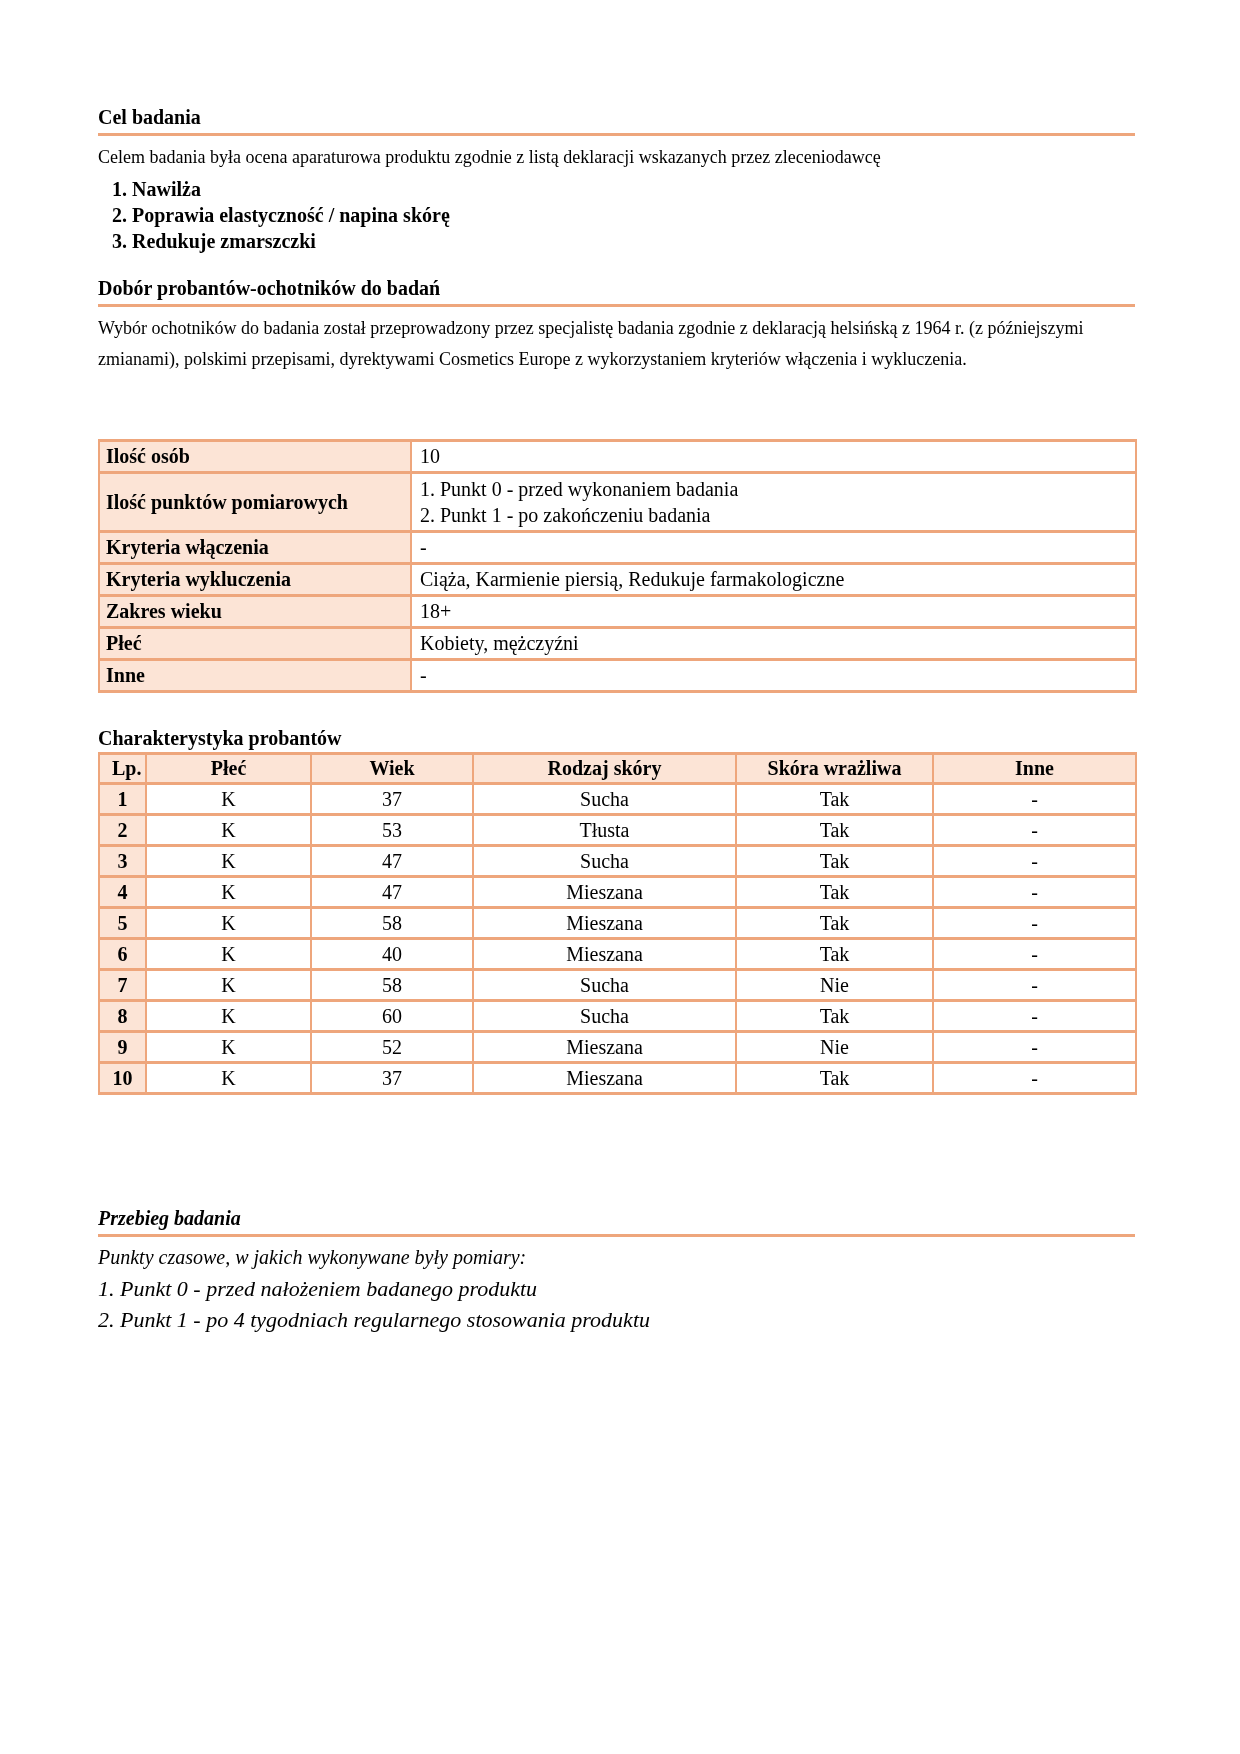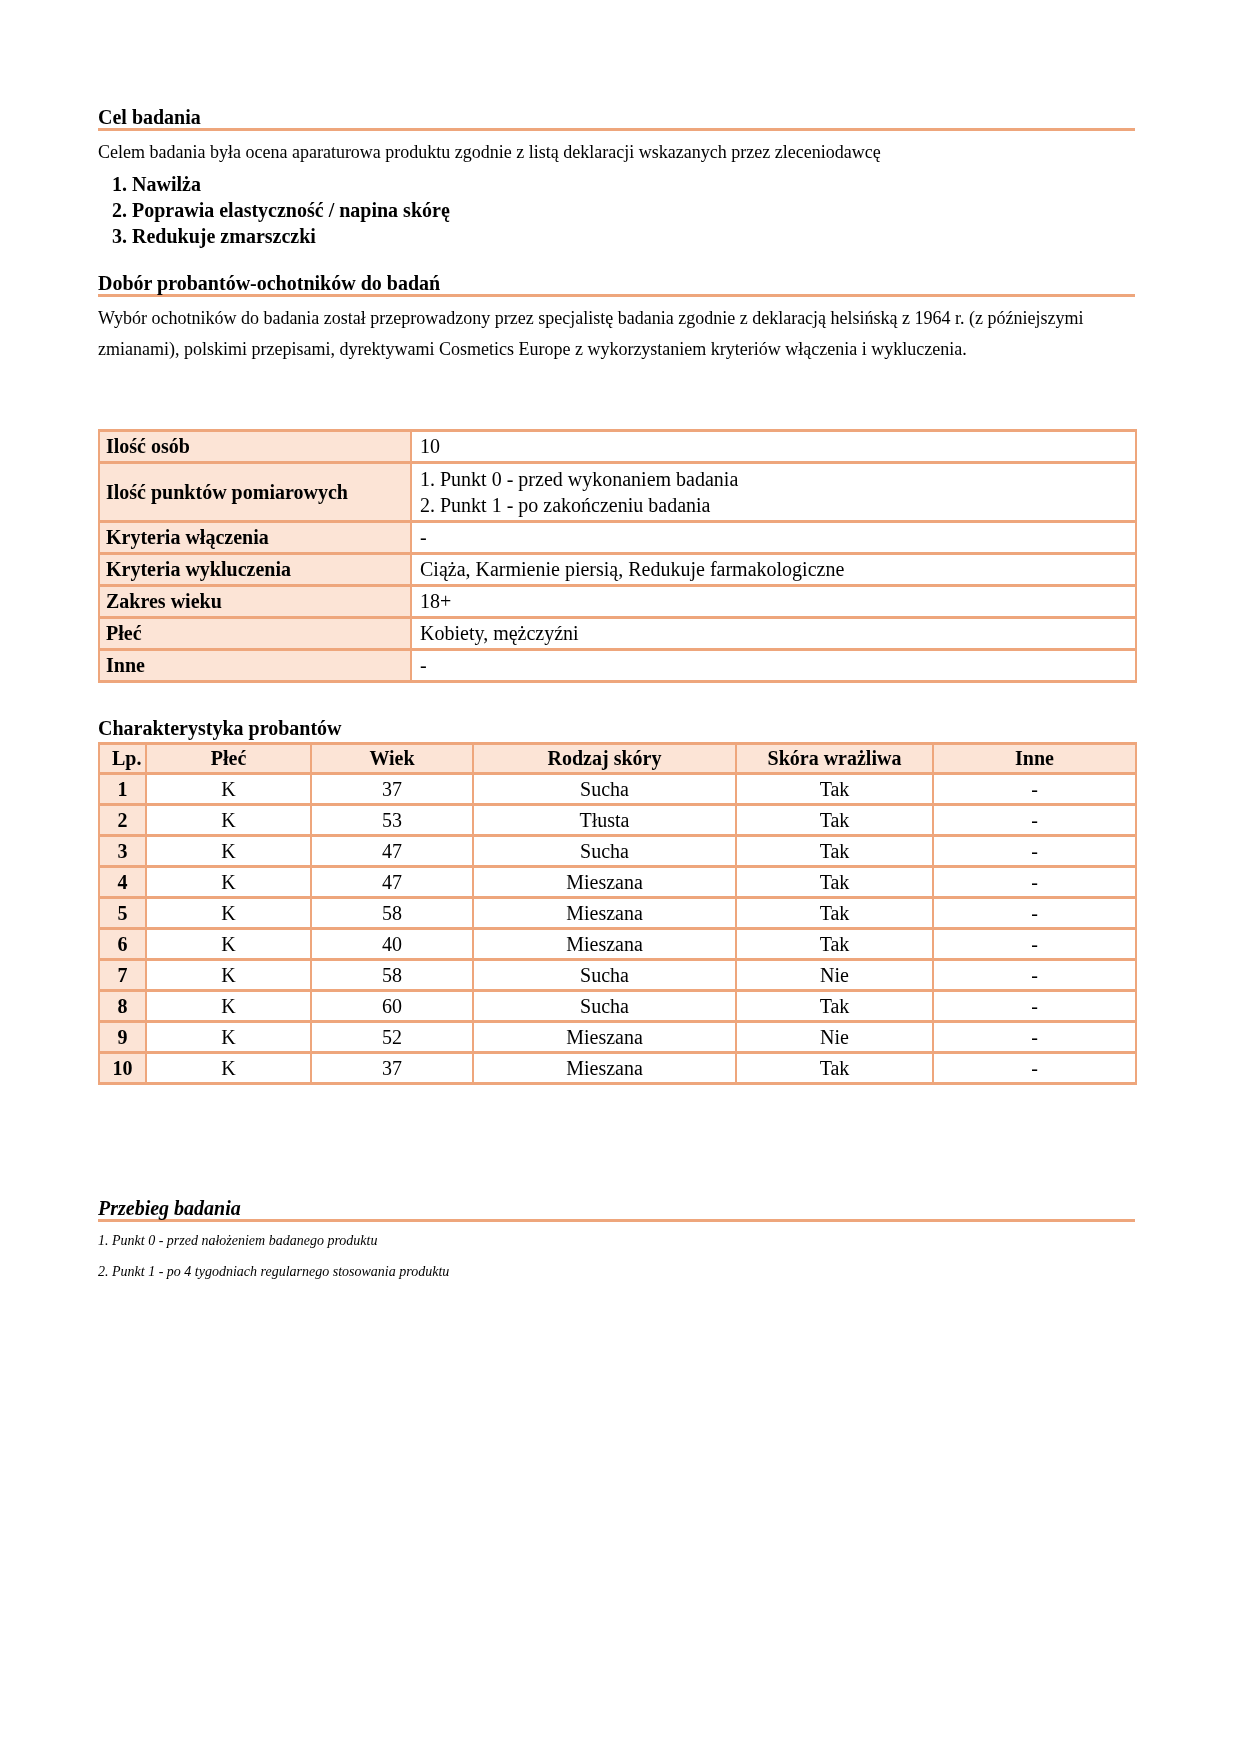--- a/index.html
+++ b/index.html
@@ -15,20 +15,21 @@
   .page {
     position: absolute;
     left: 98px;
     top: 106px;
     width: 1037px;
   }
   .section-title {
     font-size: 20px;
     font-weight: bold;
     line-height: 22px;
+    padding-bottom: 5px;
     border-bottom: 3px solid var(--accent);
   }
   .section-title.plain {
     border-bottom: none;
     padding-bottom: 0;
   }
   .para {
     font-size: 18px;
     line-height: 31px;
     margin-top: 6px;
@@ -94,21 +95,21 @@
     background: var(--fill);
     font-weight: bold;
   }
   .sec-procedure { margin-top: 112px; font-style: italic; }
   .proc-intro {
     font-size: 20px;
     line-height: 25px;
     margin-top: 8px;
   }
   .proc-item {
-    font-size: 14px;
+    font-size: 22px;
     line-height: 25px;
     margin-top: 6px;
   }
 </style>
 </head>
 <body>
 
 <div class="page">
 
   <div class="section">
@@ -266,17 +267,18 @@
         <td>37</td>
         <td>Mieszana</td>
         <td>Tak</td>
         <td>-</td>
       </tr>
     </tbody>
   </table>
 
   <div class="section sec-procedure">
     <div class="section-title">Przebieg badania</div>
+    <div class="proc-intro">Punkty czasowe, w jakich wykonywane były pomiary:</div>
     <div class="proc-item">1. Punkt 0 - przed nałożeniem badanego produktu</div>
     <div class="proc-item">2. Punkt 1 - po 4 tygodniach regularnego stosowania produktu</div>
   </div>
 
 </div>
 
 </body></html>

